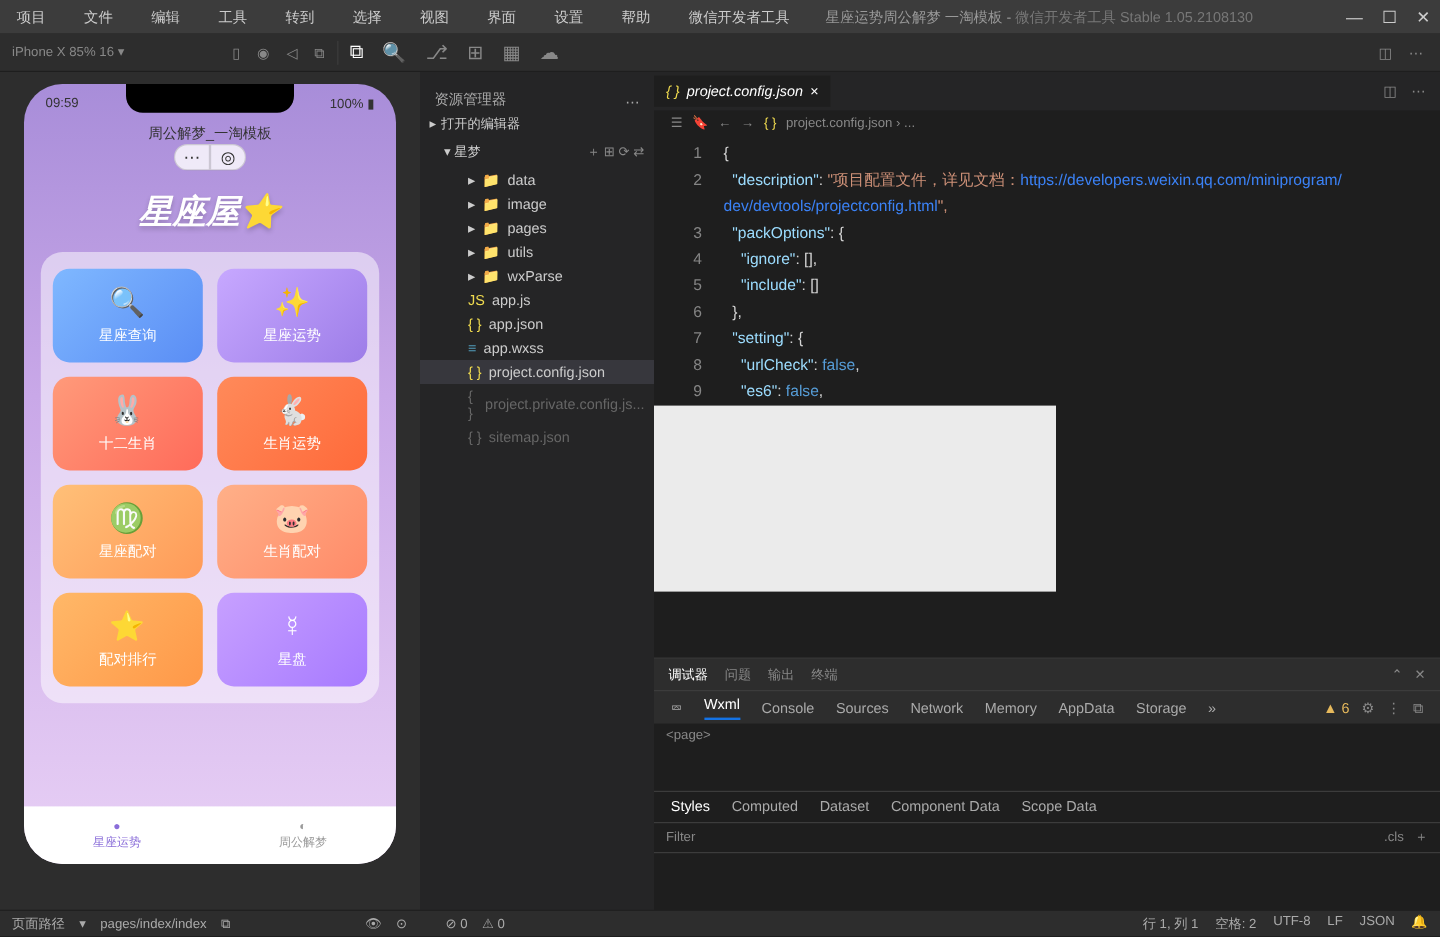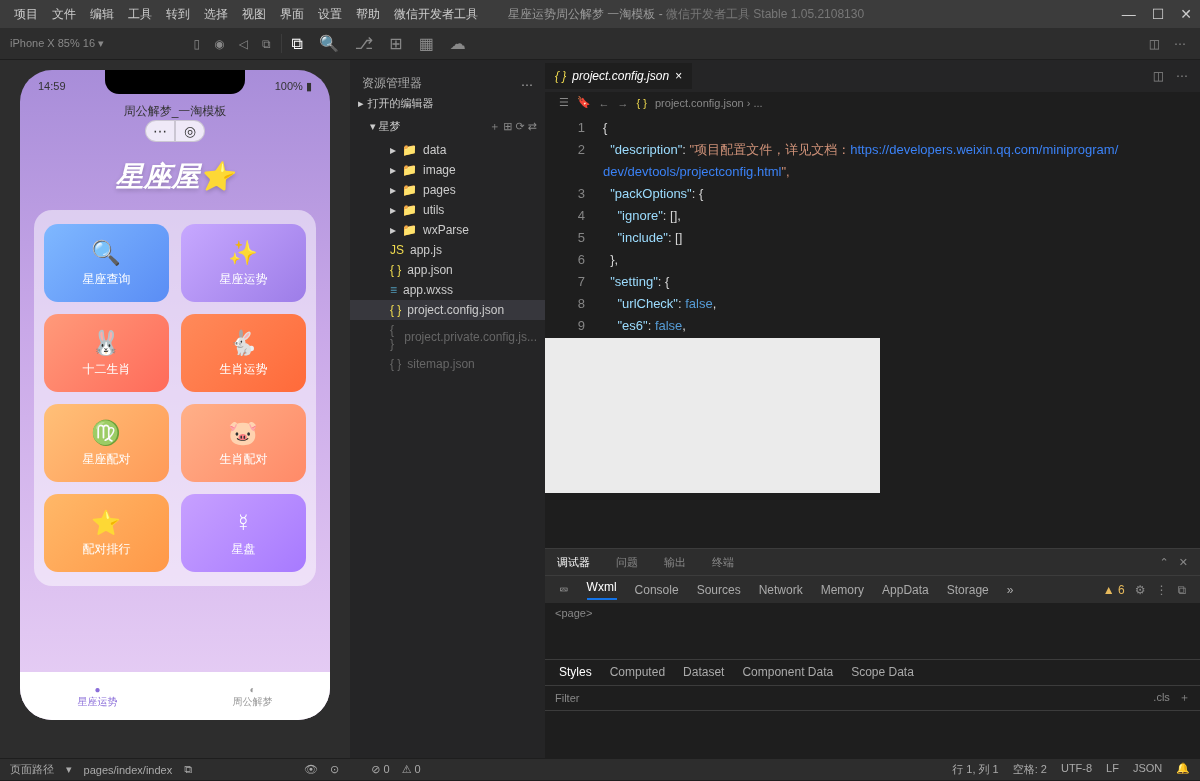--- a/index.html
+++ b/index.html
@@ -1,18 +1,18 @@
 <!DOCTYPE html>
 <html><head>
 <meta charset="utf-8">
 <style>
 * { margin: 0; padding: 0; box-sizing: border-box; font-family: "Microsoft YaHei", sans-serif; }
 body { background: #1e1e1e; color: #ccc; width: 1200px; height: 781px; overflow: hidden; font-size: 12px; }
 .titlebar { height: 28px; background: #3c3c3c; display: flex; align-items: center; padding: 0 8px; }
-.menubar { display: flex; gap: 2px; }
+.menubar { display: flex; gap: 20px; }
 .menubar span { padding: 2px 6px; color: #ccc; cursor: pointer; }
 .apptitle { margin-left: 24px; color: #999; flex: 1; }
 .winctrl { display: flex; gap: 16px; color: #ccc; font-size: 14px; }
 .toolbar { height: 32px; background: #2d2d2d; display: flex; align-items: center; border-bottom: 1px solid #1e1e1e; }
 .device { color: #888; padding: 0 10px; font-size: 11px; }
 .tb-icons { display: flex; gap: 14px; margin-left: auto; margin-right: 14px; color: #888; }
 .tb-icons span { cursor: pointer; }
 .main { display: flex; height: 698px; }
 .simulator { width: 350px; background: #2d2d2d; display: flex; flex-direction: column; align-items: center; padding-top: 10px; }
 .phone { width: 310px; height: 650px; background: linear-gradient(180deg, #a88dd9 0%, #c9a8e8 40%, #e8d0f5 100%); border-radius: 32px; position: relative; overflow: hidden; }
@@ -60,21 +60,21 @@
 .code { flex: 1; display: flex; font-family: Consolas, monospace; font-size: 13px; position: relative; }
 .gutter { width: 50px; text-align: right; color: #858585; padding: 4px 10px 0 0; line-height: 22px; }
 .codelines { flex: 1; padding: 4px 0 0 8px; line-height: 22px; }
 .k { color: #9cdcfe; }
 .s { color: #ce9178; }
 .b { color: #569cd6; }
 .p { color: #d4d4d4; }
 .link { color: #3b82f6; }
 .white-overlay { position: absolute; left: 0; top: 225px; width: 335px; height: 155px; background: #f0f0f0; opacity: 0.98; }
 .debugger { height: 210px; background: #1e1e1e; border-top: 1px solid #3c3c3c; display: flex; flex-direction: column; }
-.dbg-tabs { height: 26px; background: #2d2d2d; display: flex; align-items: center; gap: 26px; padding: 0 12px; font-size: 11px; color: #888; }
+.dbg-tabs { height: 26px; background: #2d2d2d; display: flex; align-items: center; gap: 14px; padding: 0 12px; font-size: 11px; color: #888; }
 .dbg-tabs .active { color: #fff; }
 .dbg-tabs .right { margin-left: auto; display: flex; gap: 10px; align-items: center; }
 .devtools-tabs { height: 28px; background: #2d2d2d; display: flex; align-items: center; gap: 18px; padding: 0 14px; font-size: 12px; color: #aaa; border-top: 1px solid #3c3c3c; }
 .devtools-tabs .active { color: #fff; border-bottom: 2px solid #1473e6; padding-bottom: 4px; }
 .devtools-tabs .right { margin-left: auto; display: flex; gap: 10px; color: #888; align-items: center; }
 .warn { color: #e6b95c; }
 .elements { flex: 1; padding: 4px 10px; color: #888; font-size: 11px; }
 .styles-tabs { height: 26px; display: flex; align-items: center; gap: 18px; padding: 0 14px; font-size: 12px; color: #aaa; border-top: 1px solid #3c3c3c; }
 .styles-tabs .active { color: #fff; }
 .filter-row { height: 26px; display: flex; align-items: center; padding: 0 10px; border-top: 1px solid #3c3c3c; border-bottom: 1px solid #3c3c3c; color: #888; font-size: 11px; justify-content: space-between; }
@@ -128,21 +128,21 @@
     <span>◫</span>
     <span>⋯</span>
   </div>
 </div>
 
 <div class="main">
   <div class="simulator">
     <div class="phone">
       <div class="notch"></div>
       <div class="statusbar">
-        <span>14:59</span>
+        <span>09:59</span>
         <span><span>100%</span> ▮</span>
       </div>
       <div class="navbar">
         <span style="width:60px"></span>
         <span class="navbar-title">周公解梦_一淘模板</span>
         <div class="capsule">
           <span>⋯</span>
           <span>◎</span>
         </div>
       </div>

